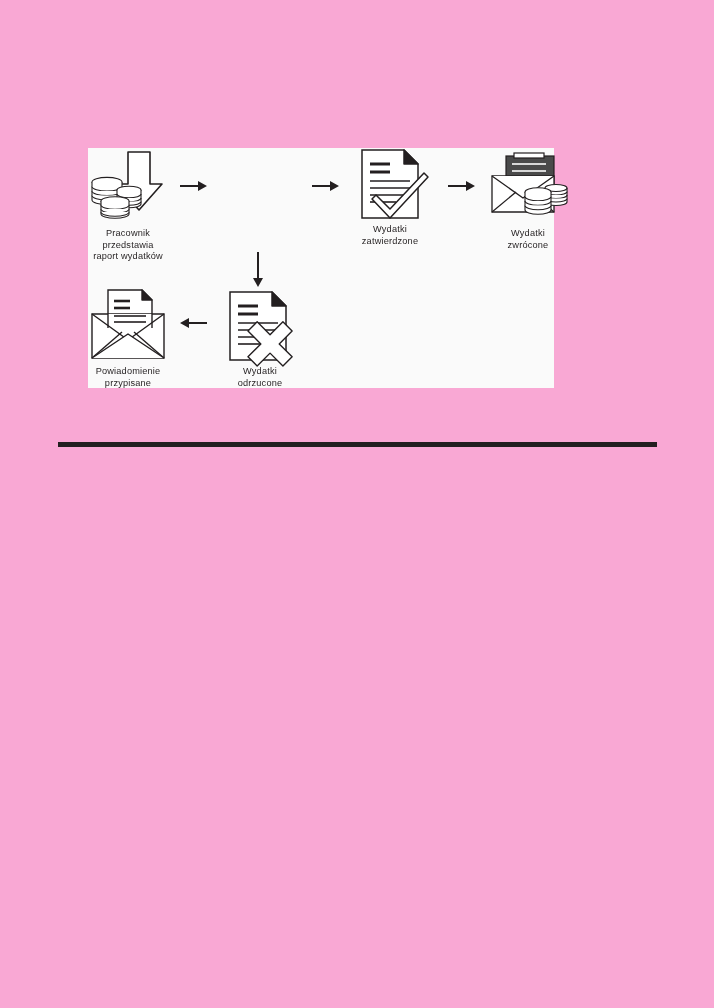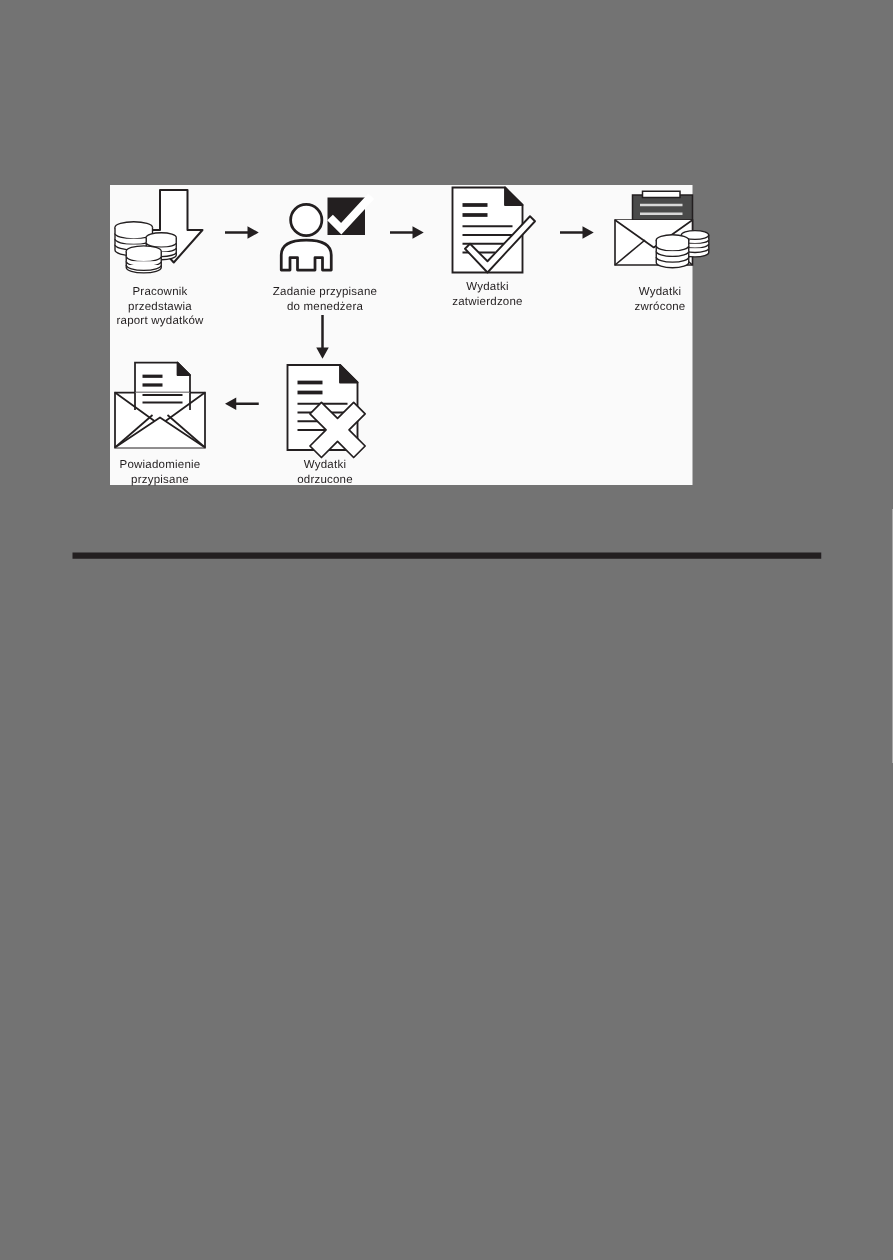--- a/index.html
+++ b/index.html
@@ -12,21 +12,21 @@
     height: 1008px;
     position: relative;
     font-family: "Liberation Sans", sans-serif;
     overflow: hidden;
   }
 
   
   #page {
     position: absolute;
     inset: 0;
-    background: #737373;
+    background: #f9a8d4;
   }
 
   
   #diagram-panel {
     position: absolute;
     left: 88px;
     top: 148px;
     width: 466px;
     height: 240px;
     background: #fafafa;
@@ -122,36 +122,20 @@
           <path d="M21 59 A14 4.3 0 0 0 49 59"></path>
           <path d="M21 62 A14 4.3 0 0 0 49 62"></path>
         </g>
       </svg>
     </div>
     <div class="node-label">Pracownik
 przedstawia
 raport wydatków</div>
   </div>
 
-  <div class="node" id="node-task-assigned">
-    <div class="node-art">
-      <svg width="92" height="76" viewBox="0 0 92 76" fill="none">
-
-        <circle cx="31" cy="26" r="12.5" fill="#ffffff" stroke="#231f20" stroke-width="2.2"></circle>
-
-        <path d="M11 66 L11 54 C11 45 20 42 31 42 C42 42 51 45 51 54 L51 66 L44 66 L44 56 L38 56 L38 66 L24 66 L24 56 L18 56 L18 66 Z" fill="#ffffff" stroke="#231f20" stroke-width="2.2" stroke-linejoin="round"></path>
-
-        <rect x="48" y="8" width="30" height="30" fill="#231f20"></rect>
-
-        <path d="M50 24 L59 33 L83 7" fill="none" stroke="#ffffff" stroke-width="6.5" stroke-linecap="butt" stroke-linejoin="miter"></path>
-      </svg>
-    </div>
-    <div class="node-label">Zadanie przypisane
-do menedżera</div>
-  </div>
 
   <div class="node" id="node-expenses-approved">
     <div class="node-art">
       <svg width="88" height="80" viewBox="0 0 88 80" fill="none">
 
         <path d="M16 4 L58 4 L72 18 L72 72 L16 72 Z" fill="#ffffff" stroke="#231f20" stroke-width="1.5"></path>
         <path d="M58 4 L58 18 L72 18 Z" fill="#231f20" stroke="#231f20" stroke-width="1.5" stroke-linejoin="round"></path>
 
         <g stroke="#231f20" stroke-linecap="butt">
           <line x1="24" y1="18" x2="44" y2="18" stroke-width="3"></line>

